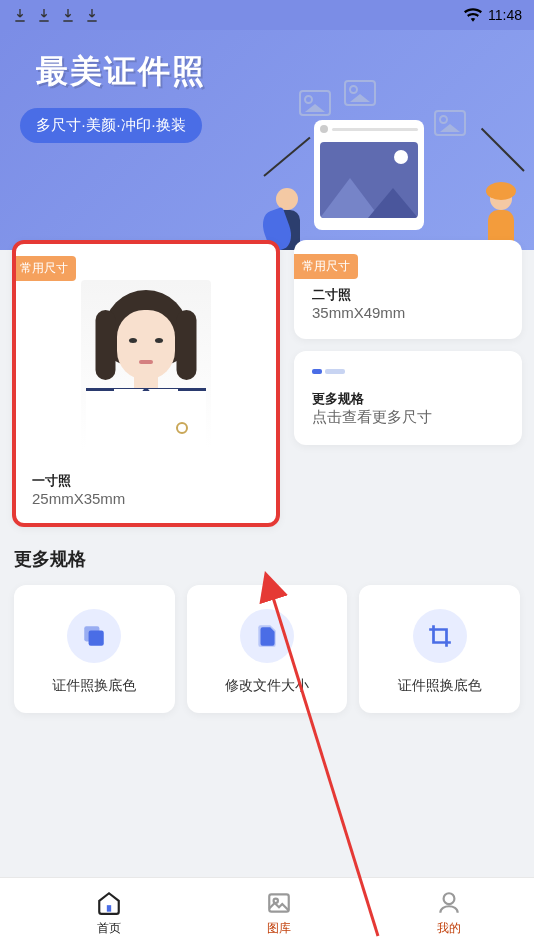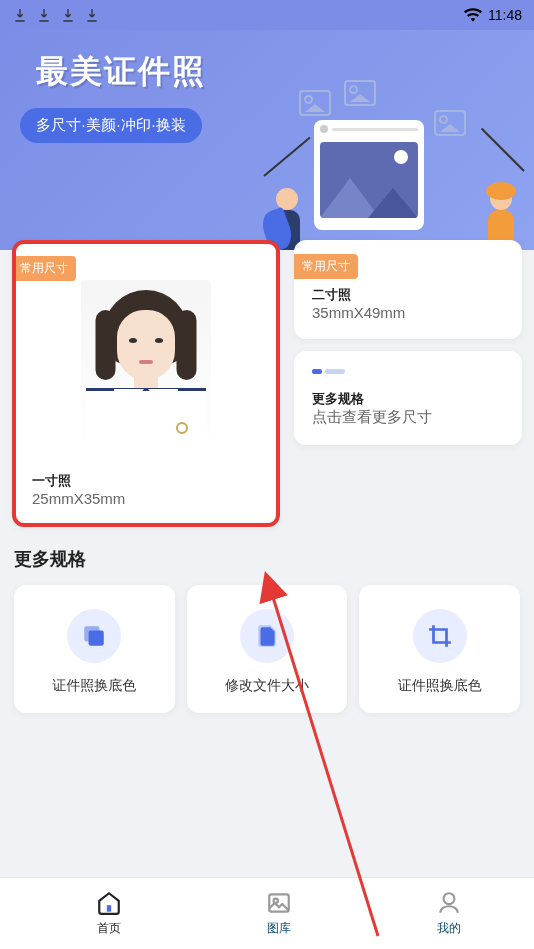--- a/index.html
+++ b/index.html
@@ -80,21 +80,21 @@
     .mb2 { width: 20px; background: #c8d4f2; }
     
     .tools-section { padding: 20px 14px 0; }
     .section-title { font-size: 18px; font-weight: bold; color: #222; margin-bottom: 14px; }
     .tools-row { display: flex; gap: 12px; }
     .tool-card { flex: 1; background: #fff; border-radius: 12px; padding: 24px 8px 18px; display: flex; flex-direction: column; align-items: center; gap: 14px; box-shadow: 0 2px 8px rgba(0,0,0,0.05); }
     .tool-icon { width: 54px; height: 54px; border-radius: 50%; background: #e8edff; display: flex; align-items: center; justify-content: center; color: #4a6de6; }
     .tool-label { font-size: 14px; color: #333; }
     
     .bottom-nav { position: absolute; bottom: 0; left: 0; right: 0; height: 72px; background: #fff; border-top: 1px solid #e8e8e8; display: flex; padding-left: 24px; }
-    .nav-item { flex: 1; display: flex; flex-direction: column; align-items: center; justify-content: center; gap: 4px; color: #0c4a6e; }
+    .nav-item { flex: 1; display: flex; flex-direction: column; align-items: center; justify-content: center; gap: 4px; color: #c2410c; }
     .nav-item.active { color: #222; }
     .nav-label { font-size: 12px; }
     
     .arrow-overlay { position: absolute; left: 0; top: 0; pointer-events: none; z-index: 10; }
   </style>
 </head>
 <body>
 
 <div class="status-bar">
   <div class="status-left">

